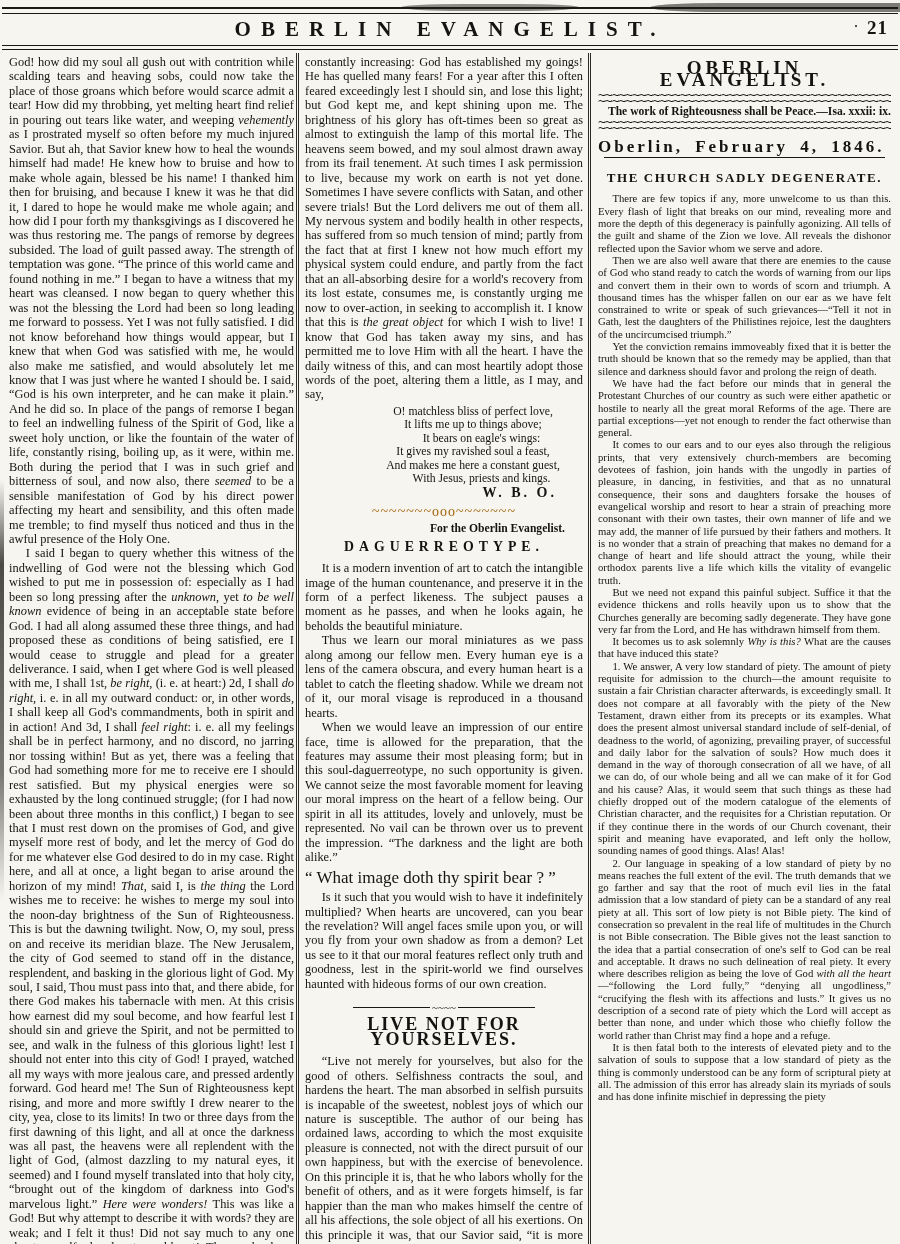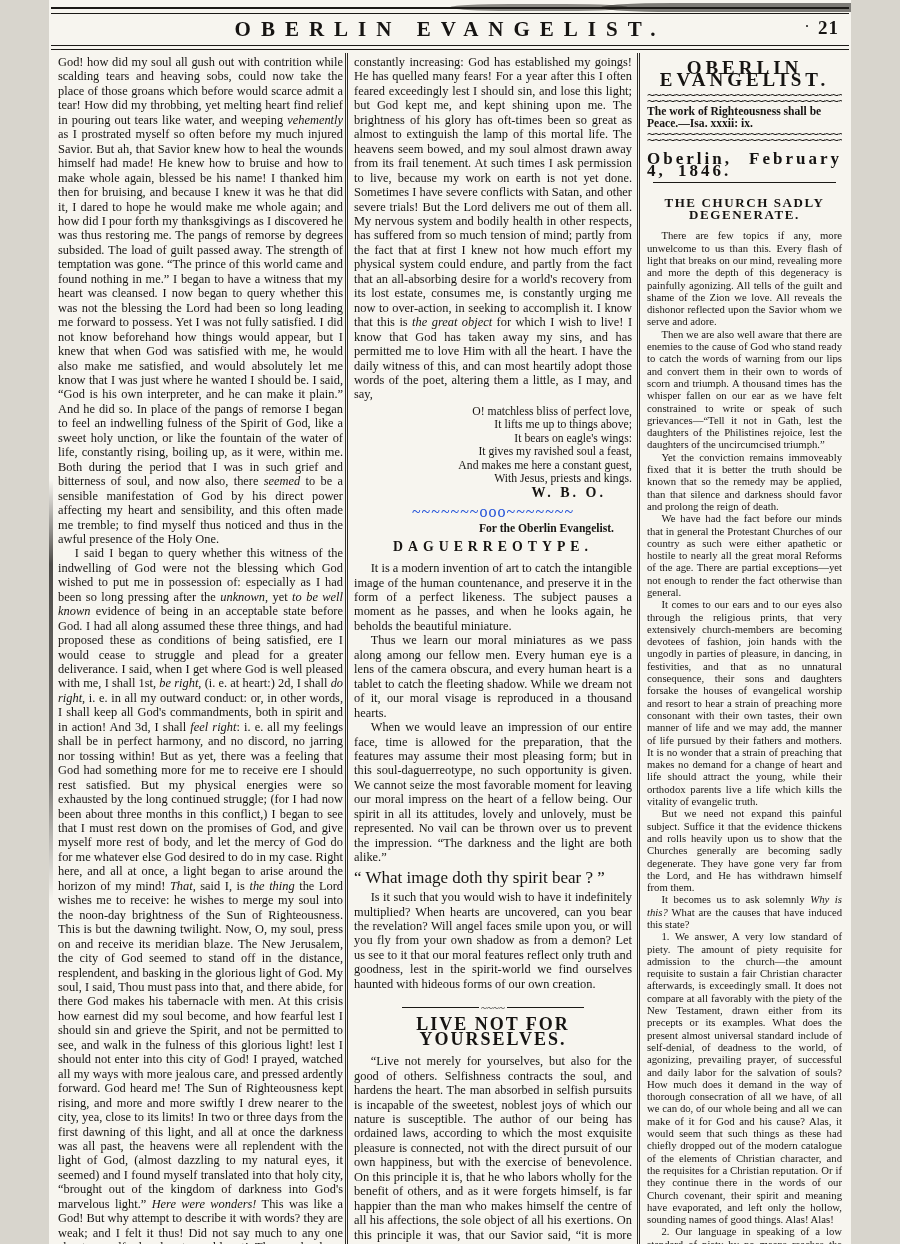--- a/index.html
+++ b/index.html
@@ -1,17 +1,17 @@
 <!DOCTYPE html>
 <html><head>
 <meta charset="utf-8">
 <style>
   html,body { margin:0; padding:0; background:#d8d5cd; }
   .sheet {
-    position:relative; width:802px; height:1244px; margin:0 auto;
+    position:relative; width:900px; height:1244px; margin:0 auto;
     background:#f7f5ef;
     color:#161412;
     font-family:"Liberation Serif","DejaVu Serif",serif;
     overflow:hidden;
     box-sizing:border-box;
   }
   
   .edge-left { position:absolute; left:0; top:480px; width:4px; height:420px;
     background:linear-gradient(180deg, rgba(20,18,16,0) 0%, rgba(20,18,16,.75) 20%, rgba(20,18,16,.55) 70%, rgba(20,18,16,0)); }
   .smudge-a { position:absolute; top:4px; left:400px; width:180px; height:7px; background:#35322c; opacity:.55; border-radius:50%/70%; }
@@ -34,26 +34,26 @@
   .col-1 { flex:0 0 285px; font-size:12.4px; line-height:14.45px; text-align:justify; padding-top:2px; }
   .col-2 { flex:0 0 285px; font-size:12.4px; line-height:14.45px; text-align:justify; padding:2px 3px 0 4px; }
   .col-3 { flex:1; font-size:10.7px; line-height:12.3px; text-align:justify; padding:0 4px 0 5px; }
 
   p { margin:0; text-indent:1.35em; }
   .paras p { margin-bottom:0; }
   .col-1 .paras p:first-child { text-indent:0; }
   .cont-para { text-indent:0; }
 
   
-  .poem { margin:3px 0 1px 58px; text-align:right; font-size:11.7px; line-height:13.4px; }
+  .poem { margin:3px 0 1px 58px; text-align:center; font-size:11.7px; line-height:13.4px; }
   .poem p { text-indent:0; }
   .poem p:nth-child(3), .poem p:nth-child(6) { margin-left:17px; }
 
   .signature { text-align:right; padding-right:26px; font-weight:bold; font-size:14px; letter-spacing:3px; margin-top:1px; }
-  .squiggle-divider { text-align:center; font-size:16px; letter-spacing:1px; color:#1d4ed8; margin:4px 0 2px; text-indent:0; }
+  .squiggle-divider { text-align:center; font-size:14px; letter-spacing:1px; color:#a16207; margin:4px 0 2px; text-indent:0; }
   .credit-line { text-align:right; padding-right:18px; font-weight:bold; font-size:11.6px; margin:3px 0 2px; text-indent:0; }
 
   .art-heading { text-align:center; font-weight:bold; text-indent:0; }
   .h-daguerreotype { font-size:13.8px; letter-spacing:5px; margin:3px 0 7px; }
   .h-live { font-size:18px; letter-spacing:2px; margin:0 0 8px; }
   .h-church { font-size:13px; letter-spacing:1.6px; margin:12px 0 8px; }
 
   .pull-quote { text-align:left; font-weight:normal; font-size:17px; margin:6px 0 5px; text-indent:0; }
 
   .rule-squiggle { display:flex; align-items:center; margin:12px 48px 6px; }
@@ -61,21 +61,21 @@
   .rule-squiggle .mid { padding:0 2px; font-size:11px; letter-spacing:0; line-height:8px; }
 
   
   .masthead-title { text-align:center; font-weight:bold; font-size:19px; letter-spacing:4px; margin:9px 0 5px; }
   .wavy-rule { height:13px; overflow:hidden; white-space:nowrap; text-align:center;
     font-family:"DejaVu Sans Mono",monospace; font-size:13px; color:#1b1916; }
   .wavy-rule::before, .wavy-rule::after {
     content:"~~~~~~~~~~~~~~~~~~~~~~~~~~~~~~~~~~~~~~~~~~~~~~~~~~~~~~~~~~~~~~~~~~~~~~~~~~~~~~~~";
     display:block; line-height:6px; letter-spacing:-1px;
   }
-  .motto { text-align:left; font-weight:bold; font-size:11.6px; margin:1px 0; text-indent:0; }
+  .motto { text-align:right; font-weight:bold; font-size:11.6px; margin:1px 0; text-indent:0; }
   .dateline { font-weight:bold; font-size:17px; letter-spacing:3px; word-spacing:5px; margin:9px 0 4px; text-indent:0; }
   .date-rule { border-top:1.5px solid #1b1916; margin:2px 6px 0; height:2px; }
 </style>
 </head>
 <body>
 
 <div class="sheet">
   <div class="edge-left"></div>
   <div class="smudge-a"></div>
   <div class="smudge-b"></div>

